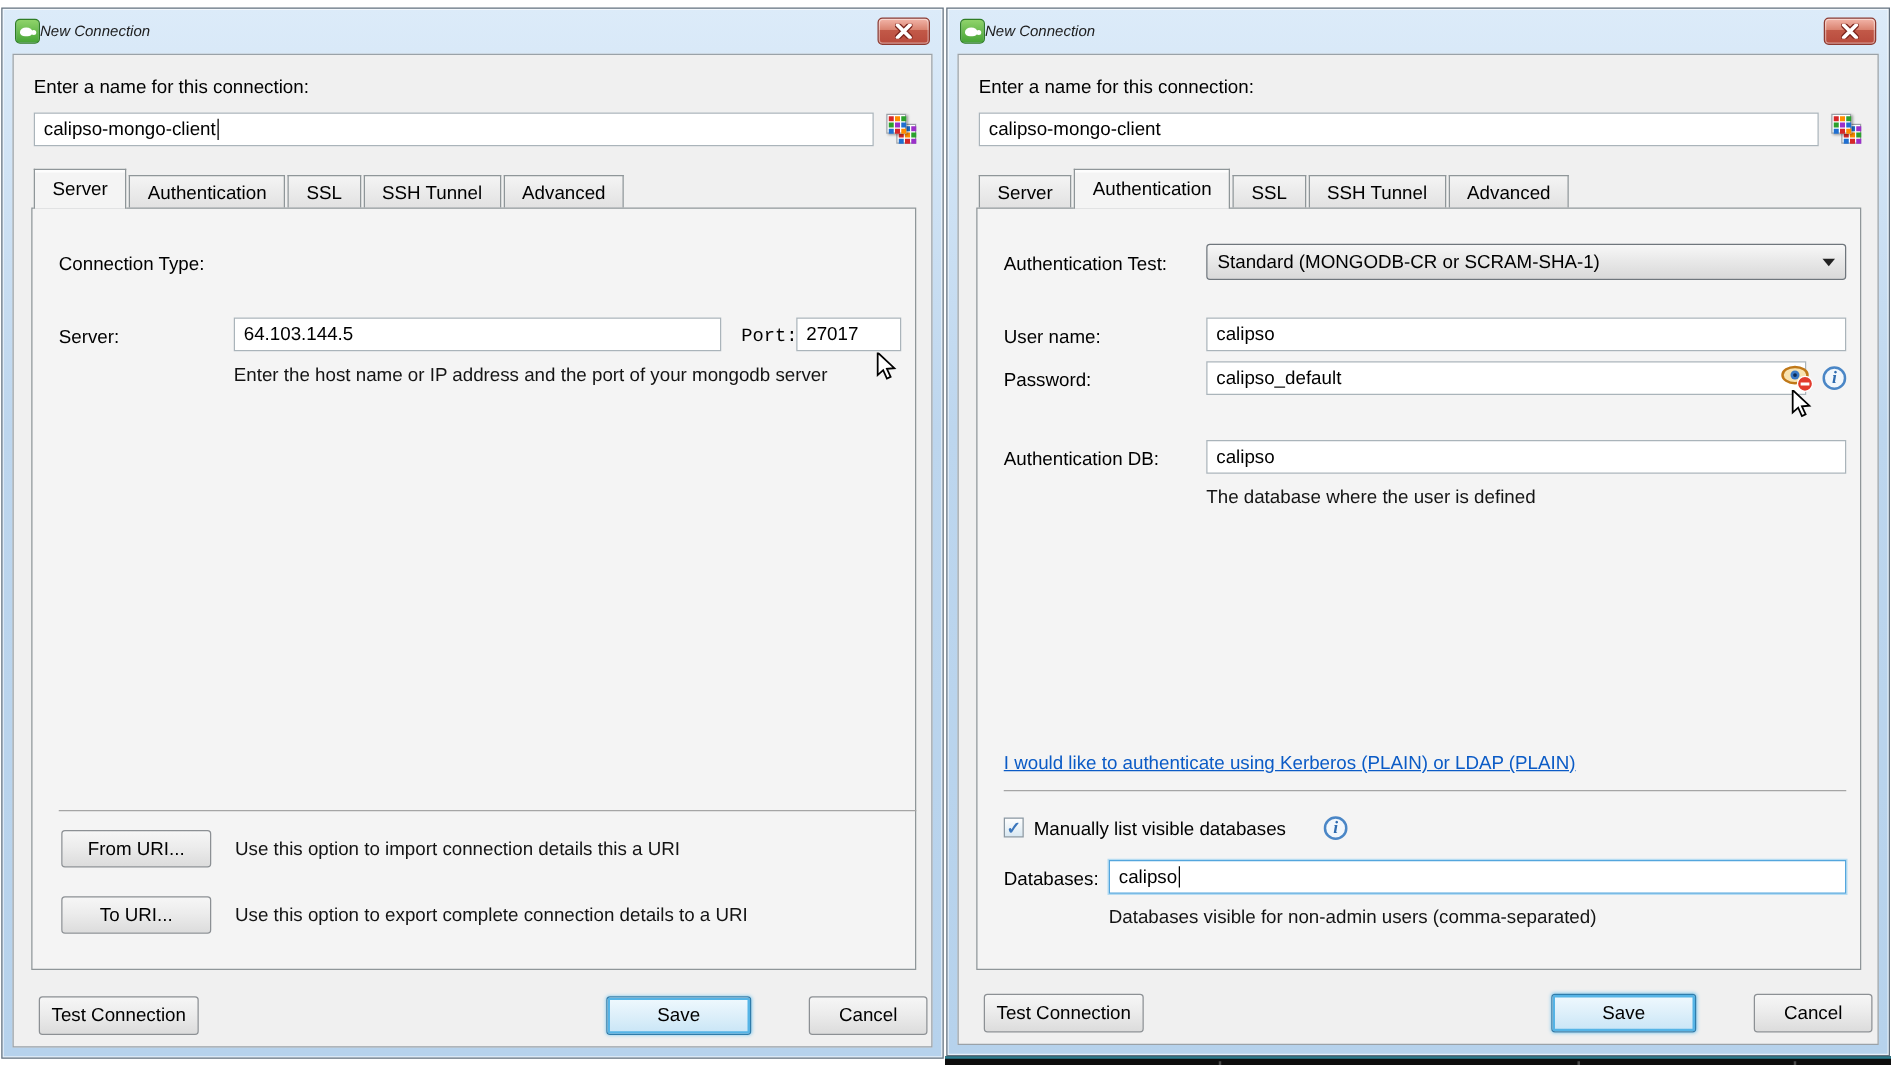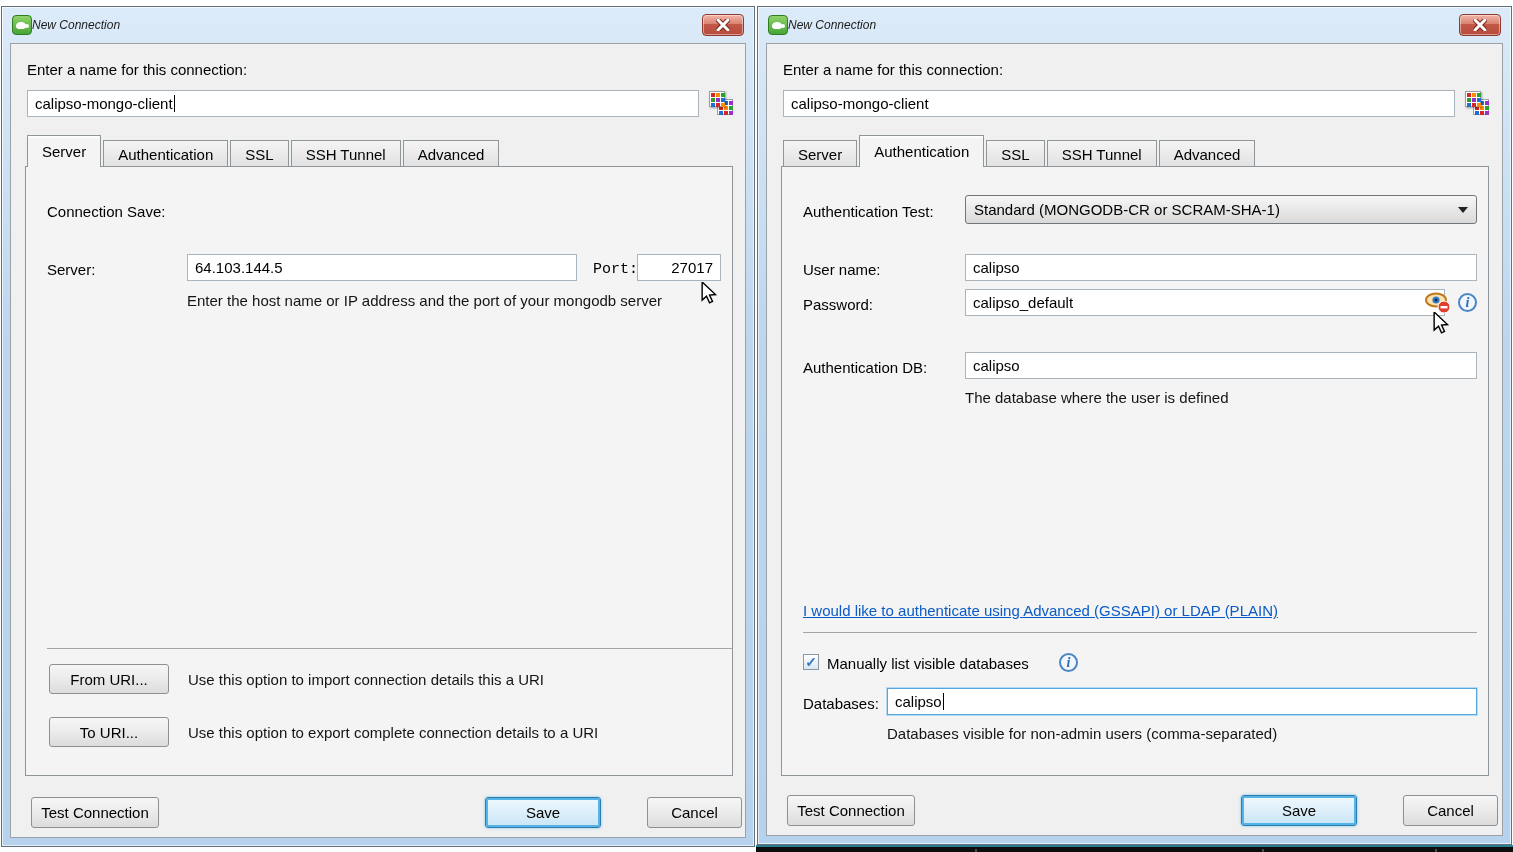--- a/index.html
+++ b/index.html
@@ -169,28 +169,28 @@
 
     <div class="tabs" style="left:16px; top:91px;">
       <div class="tab active">Server</div>
       <div class="tab">Authentication</div>
       <div class="tab">SSL</div>
       <div class="tab">SSH Tunnel</div>
       <div class="tab">Advanced</div>
     </div>
     <div class="panel" style="left:14px; top:122px; width:708px; height:610px;"></div>
 
-    <div class="lbl" style="left:36px; top:159px; z-index:4;">Connection Save:</div>
+    <div class="lbl" style="left:36px; top:159px; z-index:4;">Connection Type:</div>
 
     <div class="lbl" style="left:36px; top:217px; z-index:4;">Server:</div>
     <div class="field" style="left:176px; top:210px; width:390px; height:27px; z-index:4;">
       <span>64.103.144.5</span>
     </div>
     <div class="lbl" style="left:582px; top:217px; z-index:4;font-family:Liberation Mono, monospace;">Port:</div>
-    <div class="field" style="left:626px; top:210px; width:84px; height:27px; z-index:4;justify-content:flex-end;">
+    <div class="field" style="left:626px; top:210px; width:84px; height:27px; z-index:4;">
       <span>27017</span>
     </div>
     <div class="help" style="left:176px; top:248px; z-index:4;">Enter the host name or IP address and the port of your mongodb server</div>
 
     <div class="separator" style="left:36px; top:604px; width:686px; z-index:4;"></div>
 
     <button class="btn" style="left:38px; top:620px; width:120px; height:30px; z-index:4;">From URI...</button>
     <div class="help" style="left:177px; top:627px; z-index:4;">Use this option to import connection details this a URI</div>
 
     <button class="btn" style="left:38px; top:673px; width:120px; height:30px; z-index:4;">To URI...</button>
@@ -286,21 +286,21 @@
       </svg>
     </div>
     <div class="info-icon" style="left:691px; top:249px; z-index:4;">i</div>
 
     <div class="lbl" style="left:36px; top:315px; z-index:4;">Authentication DB:</div>
     <div class="field" style="left:198px; top:308px; width:512px; height:27px; z-index:4;">
       <span>calipso</span>
     </div>
     <div class="help" style="left:198px; top:345px; z-index:4;">The database where the user is defined</div>
 
-    <a class="link" style="left:36px; top:558px; z-index:4;">I would like to authenticate using Advanced (GSSAPI) or LDAP (PLAIN)</a>
+    <a class="link" style="left:36px; top:558px; z-index:4;">I would like to authenticate using Kerberos (PLAIN) or LDAP (PLAIN)</a>
 
     <div class="separator" style="left:36px; top:588px; width:674px; z-index:4;"></div>
 
     <div class="checkbox" style="left:36px; top:610px; z-index:4;">✓</div>
     <div class="lbl" style="left:60px; top:611px; z-index:4;">Manually list visible databases</div>
     <div class="info-icon" style="left:292px; top:609px; z-index:4;">i</div>
 
     <div class="lbl" style="left:36px; top:651px; z-index:4;">Databases:</div>
     <div class="field focused" style="left:120px; top:644px; width:590px; height:27px; z-index:4;">
       <span>calipso</span>

